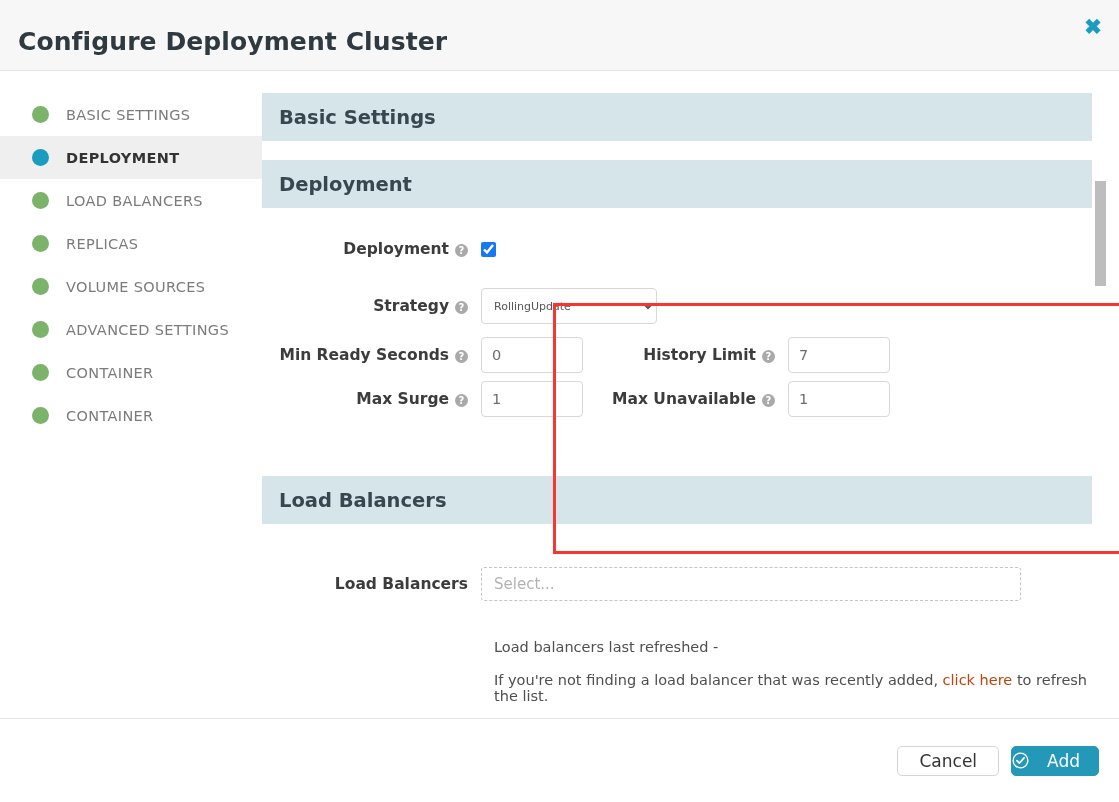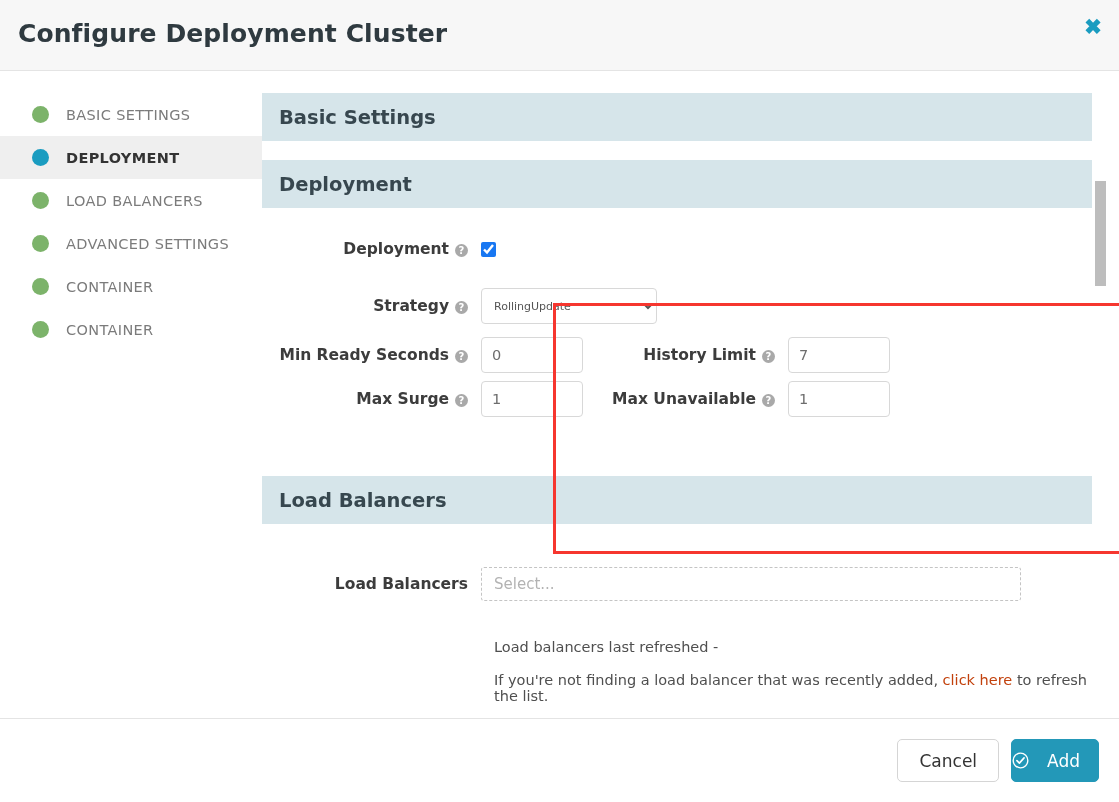--- a/index.html
+++ b/index.html
@@ -23,21 +23,21 @@
   .modal-header {
     position: relative;
     height: 71px;
     flex: 0 0 71px;
     background: #f7f7f7;
     border-bottom: 1px solid #e4e4e4;
   }
   .modal-title {
     position: absolute;
     left: 18px;
-    top: 19px;
+    top: 27px;
     font-size: 25px;
     font-weight: bold;
     color: #2f3a40;
     letter-spacing: 0.1px;
   }
   .close-btn {
     position: absolute;
     right: 12px;
     top: 12px;
     width: 28px; height: 28px;
@@ -241,21 +241,21 @@
     flex: 0 0 84px;
     border-top: 1px solid #e4e4e4;
     display: flex;
     align-items: center;
     justify-content: flex-end;
     padding-right: 20px;
     gap: 12px;
     background: #ffffff;
   }
   .btn {
-    height: 43px;
+    height: 30px;
     border-radius: 5px;
     font-size: 17px;
     display: inline-flex;
     align-items: center;
     justify-content: center;
     cursor: pointer;
     font-family: "DejaVu Sans", "Liberation Sans", sans-serif;
   }
   .btn-cancel {
     background: #ffffff;
@@ -294,20 +294,28 @@
         <span class="nav-dot"></span>
         <span class="nav-label">BASIC SETTINGS</span>
       </div>
       <div class="nav-item active">
         <span class="nav-dot"></span>
         <span class="nav-label">DEPLOYMENT</span>
       </div>
       <div class="nav-item">
         <span class="nav-dot"></span>
         <span class="nav-label">LOAD BALANCERS</span>
+      </div>
+      <div class="nav-item">
+        <span class="nav-dot"></span>
+        <span class="nav-label">REPLICAS</span>
+      </div>
+      <div class="nav-item">
+        <span class="nav-dot"></span>
+        <span class="nav-label">VOLUME SOURCES</span>
       </div>
       <div class="nav-item">
         <span class="nav-dot"></span>
         <span class="nav-label">ADVANCED SETTINGS</span>
       </div>
       <div class="nav-item">
         <span class="nav-dot"></span>
         <span class="nav-label">CONTAINER</span>
       </div>
       <div class="nav-item">

